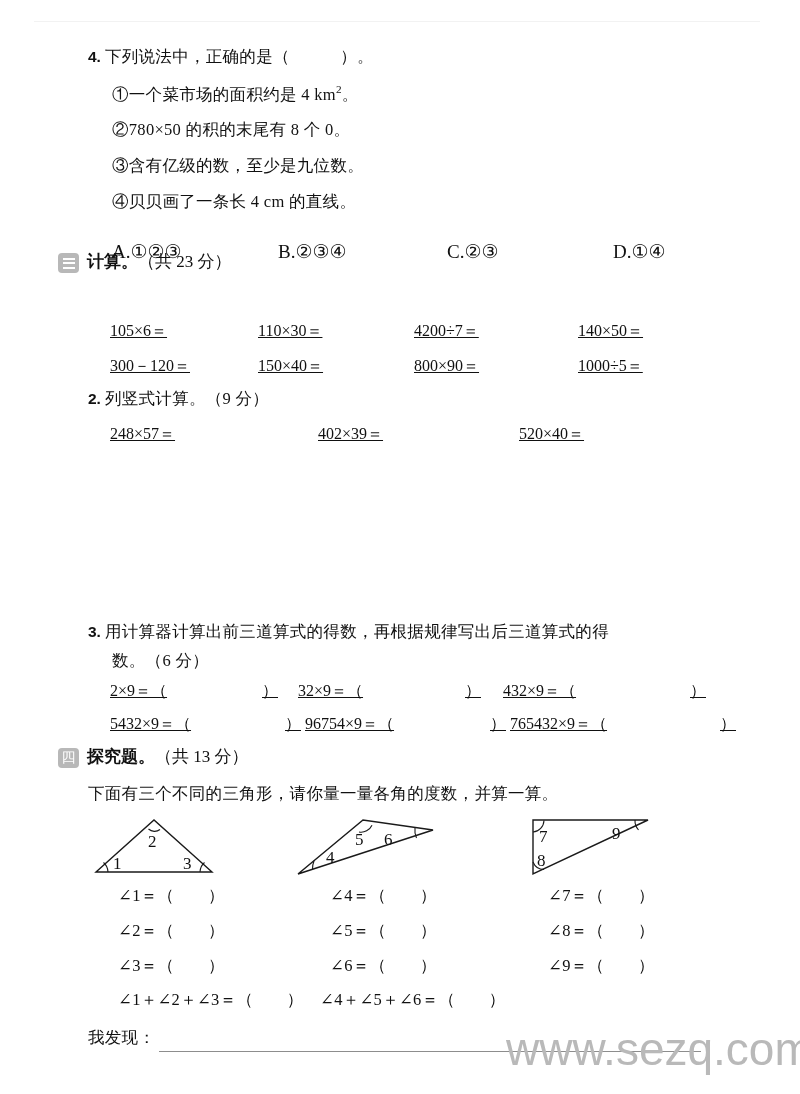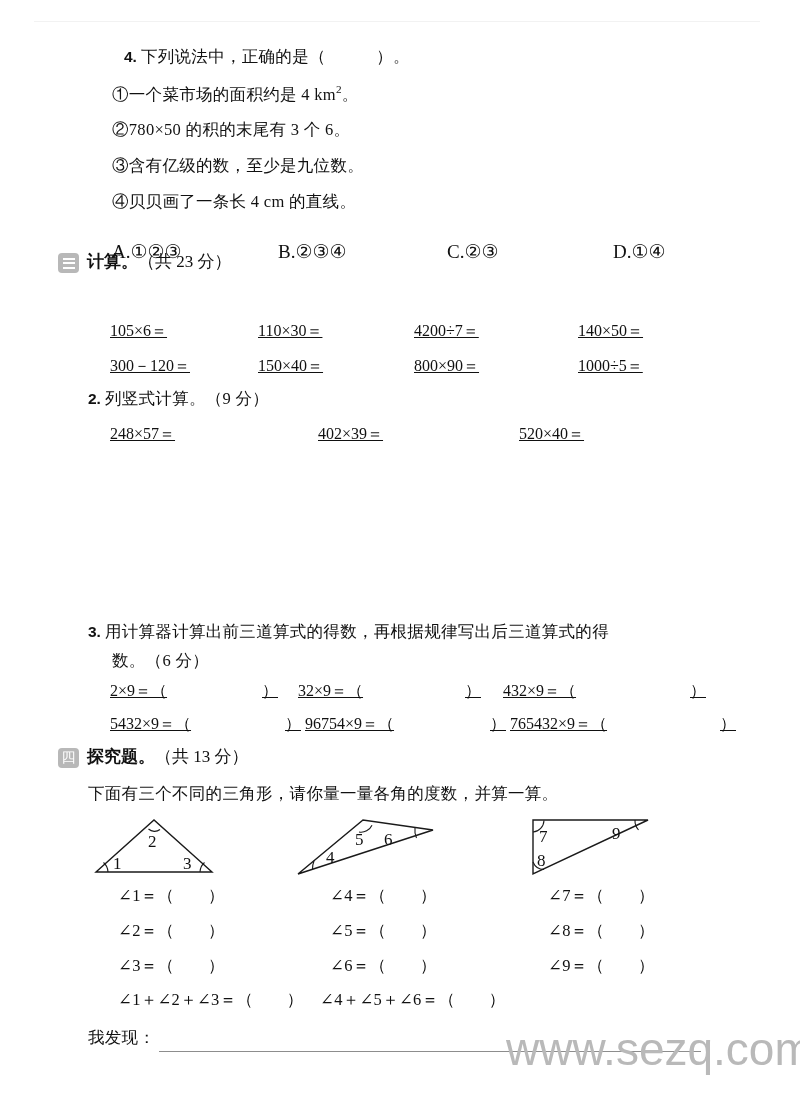--- a/index.html
+++ b/index.html
@@ -112,30 +112,30 @@
   }
   sup { font-size: 0.68em; }
 </style>
 </head>
 <body>
 
 <div id="page">
 
   <div class="top-rule"></div>
 
-  <div class="abs" style="left:88px; top:46px;margin-left:36px;">
+  <div class="abs" style="left:88px; top:46px;">
     <span class="qnum">4.</span>
     <span class="cn">下列说法中，正确的是（　　　）。</span>
   </div>
 
   <div class="abs cn" style="left:112px; top:83px;">
     <span>①一个菜市场的面积约是 4 km</span><sup>2</sup><span>。</span>
   </div>
 
-  <div class="abs cn" style="left:112px; top:119px;">②780×50 的积的末尾有 3 个 6。</div>
+  <div class="abs cn" style="left:112px; top:119px;">②780×50 的积的末尾有 8 个 0。</div>
   <div class="abs cn" style="left:112px; top:155px;">③含有亿级的数，至少是九位数。</div>
   <div class="abs cn" style="left:112px; top:191px;">④贝贝画了一条长 4 cm 的直线。</div>
 
   <div class="opt" style="left:112px; top:219px;">A.①②③</div>
   <div class="opt" style="left:278px; top:219px;">B.②③④</div>
   <div class="opt" style="left:447px; top:219px;">C.②③</div>
   <div class="opt" style="left:613px; top:219px;">D.①④</div>
 
   <div class="abs sec-row" style="left:58px; top:250px;">
     <span class="badge">

